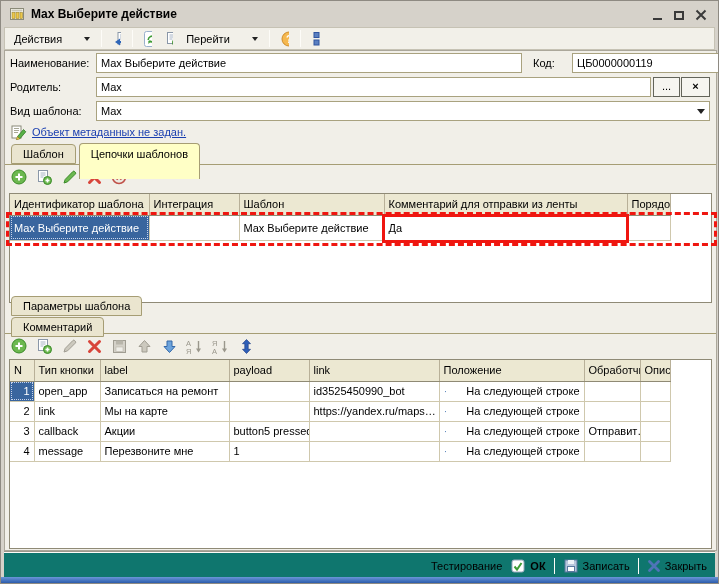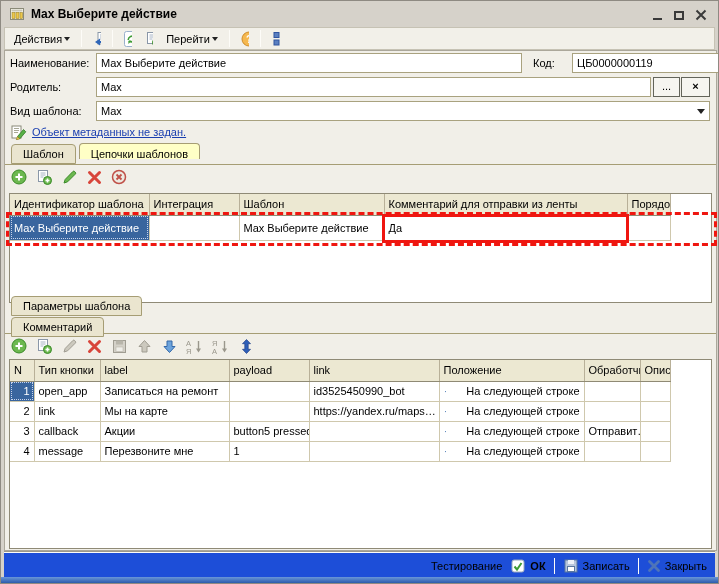--- a/index.html
+++ b/index.html
@@ -10,40 +10,40 @@
   
   .titlebar { position:absolute; left:3px; right:3px; top:2px; height:22px; display:flex; align-items:center; gap:5px; padding:0 4px; }
   .titlebar .title { font-weight:bold; font-size:12px; flex:1 1 auto; }
   .wbtns { display:flex; gap:6px; align-items:center; padding-right:2px; }
   .wbtn { width:16px; height:14px; display:flex; align-items:flex-end; justify-content:center; cursor:default; }
   .wbtn .minbar { width:9px; height:2px; background:#3a3a3a; margin-bottom:1px; }
   .wbtn .maxbox { width:10px; height:9px; border:2px solid #3a3a3a; margin-bottom:1px; }
 
   
   .toolbar { position:absolute; left:3px; right:3px; top:26px; height:23px; background:#f2f0e9; border:1px solid #c6c2b4; display:flex; align-items:center; gap:3px; padding:0 4px; }
-  .tbtn { display:flex; align-items:center; gap:0; padding:2px 4px; border:1px solid transparent; border-radius:2px; }
+  .tbtn { display:flex; align-items:center; gap:20px; padding:2px 4px; border:1px solid transparent; border-radius:2px; }
   .caret { width:0; height:0; border-left:3px solid transparent; border-right:3px solid transparent; border-top:4px solid #222; margin-left:2px; }
   .tsep { width:1px; height:17px; background:#b6b2a4; border-right:1px solid #fdfcf8; margin:0 3px; }
 
   
   .client { position:absolute; left:3px; top:49px; width:713px; height:501px; background:#f1efe8; border:1px solid #aba79a; }
   .frow { position:absolute; height:20px; display:flex; align-items:center; }
   .flabel { position:absolute; left:5px; }
   .fld { position:absolute; height:20px; border:1px solid #a9a27f; background:#fff; padding:2px 4px; font-family:inherit; font-size:11px; color:#000; }
   .miniBtn { position:absolute; height:20px; border:1px solid #63645a; background:#f6f5f0; text-align:center; line-height:17px; cursor:default; }
   .dd-btn { position:absolute; top:3px; width:15px; height:14px; display:flex; align-items:center; justify-content:center; cursor:default; }
   .dd-btn .tri { width:0; height:0; border-left:4px solid transparent; border-right:4px solid transparent; border-top:5px solid #222; }
 
   .link-row { position:absolute; left:5px; top:73px; height:16px; display:flex; align-items:center; gap:4px; }
   .meta-link { color:#1a3fb0; text-decoration:underline; cursor:pointer; }
 
   
   .tabstrip { position:absolute; left:2px; right:0; height:22px; display:flex; align-items:flex-start; padding-left:4px; }
   .tab { padding:0 11px; line-height:19px; height:20px; margin-top:1px; background:#eae5cf; border:1px solid #a69d74; border-bottom:1px solid #a69d74; border-radius:4px 4px 0 0; margin-right:3px; position:relative; z-index:1; cursor:default; }
-  .tab.active { background:#ffffc6; height:16px; margin-top:0; line-height:21px; border-bottom:none; z-index:3; }
+  .tab.active { background:#ffffc6; height:36px; margin-top:0; line-height:21px; border-bottom:none; z-index:3; }
   .panel { position:absolute; left:0; right:0; border-top:1px solid #a69d74; background:#f1efe8; }
   .icon-row { position:absolute; left:5px; top:3px; display:flex; align-items:center; gap:7px; height:18px; }
   .ibtn { display:flex; align-items:center; justify-content:center; width:18px; height:18px; cursor:default; }
 
   
   .grid-wrap { position:absolute; left:4px; width:703px; background:#fff; border:1px solid #8f8a76; }
   table.grid { border-collapse:collapse; table-layout:fixed; width:661px; }
   table.grid th { background:#ece8d2; border-right:1px solid #b8b098; border-bottom:1px solid #8f8a74; font-weight:normal; text-align:left; padding:3px 4px; height:21px; white-space:nowrap; overflow:hidden; }
   table.grid td { border-right:1px solid #cfc8ad; border-bottom:1px solid #cfc8ad; padding:2px 4px; white-space:nowrap; overflow:hidden; background:#fff; }
   table.chains td { height:25px; }
@@ -51,21 +51,21 @@
   td.sel { background:#39659e !important; color:#fff; outline:1px dotted #c8d4ec; outline-offset:-2px; }
   td.num { text-align:right; }
   th.num { text-align:center; }
   .pos-cell { display:flex; align-items:center; gap:20px; }
 
   
   .ann-dash { position:absolute; left:-4px; top:18px; width:711px; height:34px; border:3px dashed #ef1610; z-index:5; pointer-events:none; }
   .ann-solid { position:absolute; left:372px; top:20px; width:247px; height:29px; border:3px solid #ef1610; z-index:6; pointer-events:none; }
 
   
-  .footer { position:absolute; left:3px; right:3px; top:550px; height:28px; background:#1d4ed8; border-top:1px solid #9c988c; box-shadow:inset 0 1px 0 #fdfcf8; display:flex; align-items:center; justify-content:flex-end; gap:8px; padding:0 8px; }
+  .footer { position:absolute; left:3px; right:3px; top:550px; height:28px; background:#0f766e; border-top:1px solid #9c988c; box-shadow:inset 0 1px 0 #fdfcf8; display:flex; align-items:center; justify-content:flex-end; gap:8px; padding:0 8px; }
   .fbtn { display:flex; align-items:center; gap:4px; cursor:default; }
   .fbtn.bold { font-weight:bold; }
   .fsep { width:1px; height:16px; background:#b6b2a4; border-right:1px solid #fdfcf8; }
   .taskbar { position:absolute; left:0; right:0; bottom:0; height:6px; background:linear-gradient(180deg,#6a96d8,#2c5cac); }
 </style>
 </head>
 <body>
 
 <div class="window">
 

